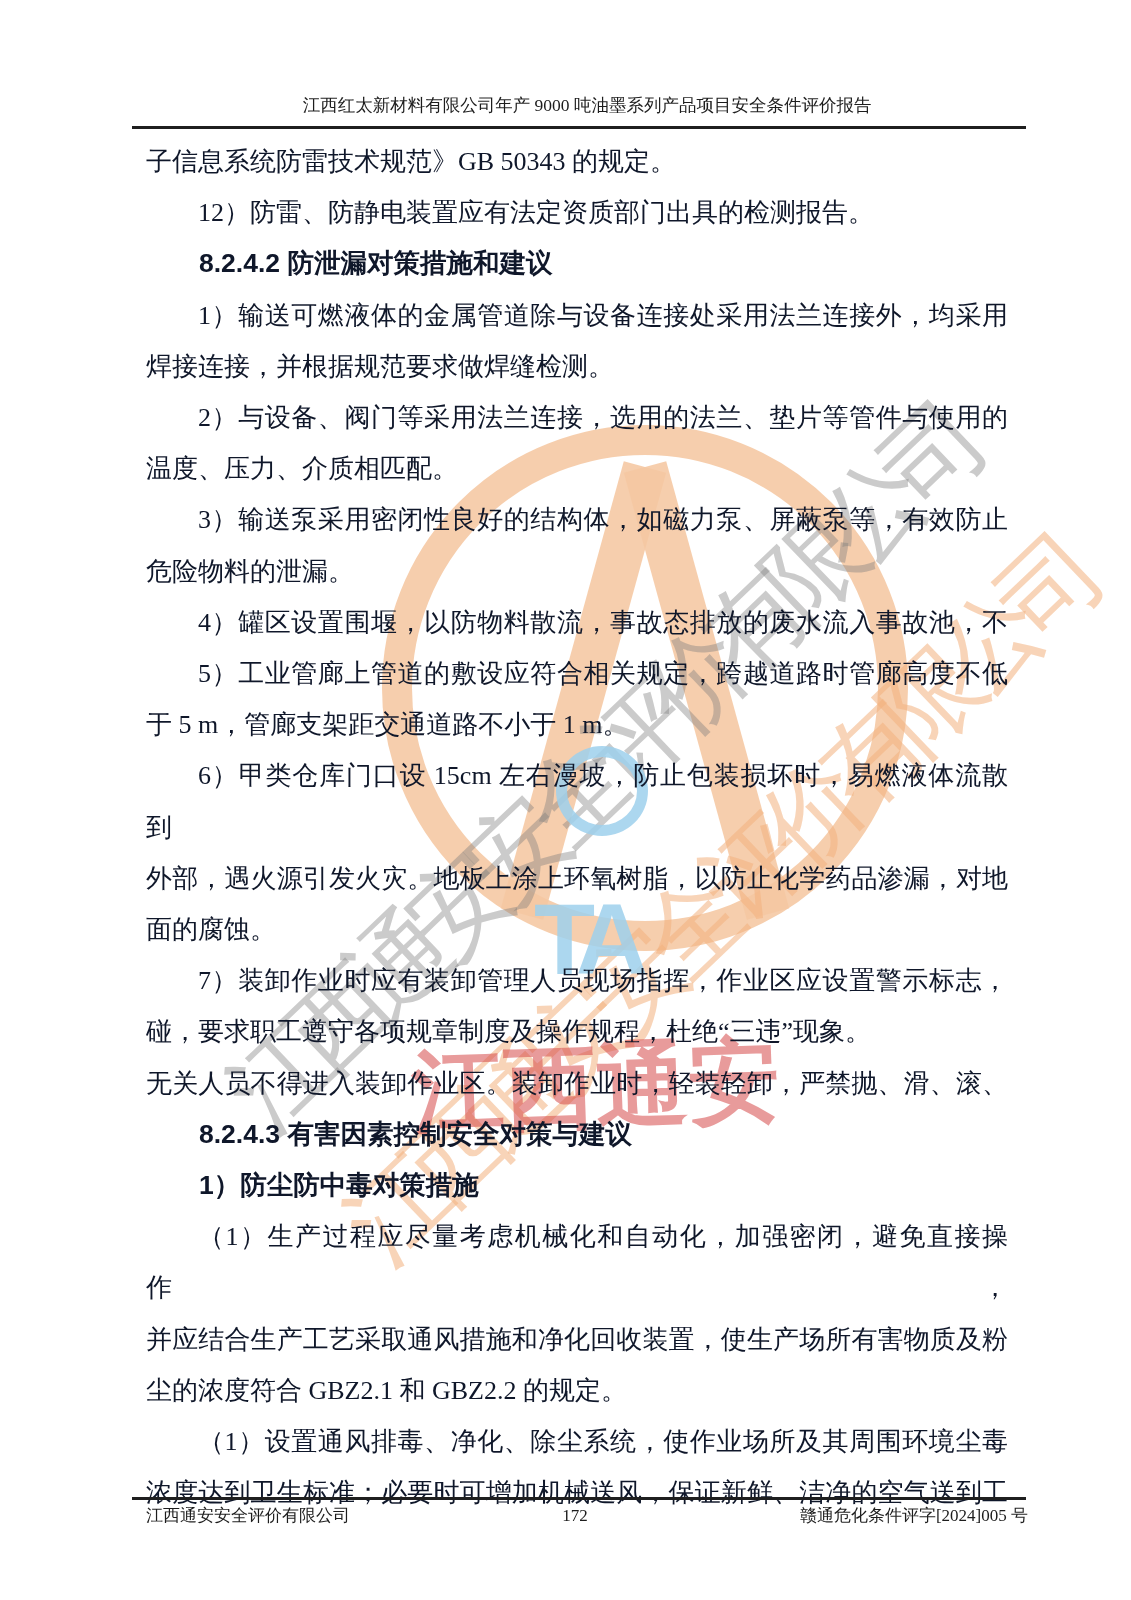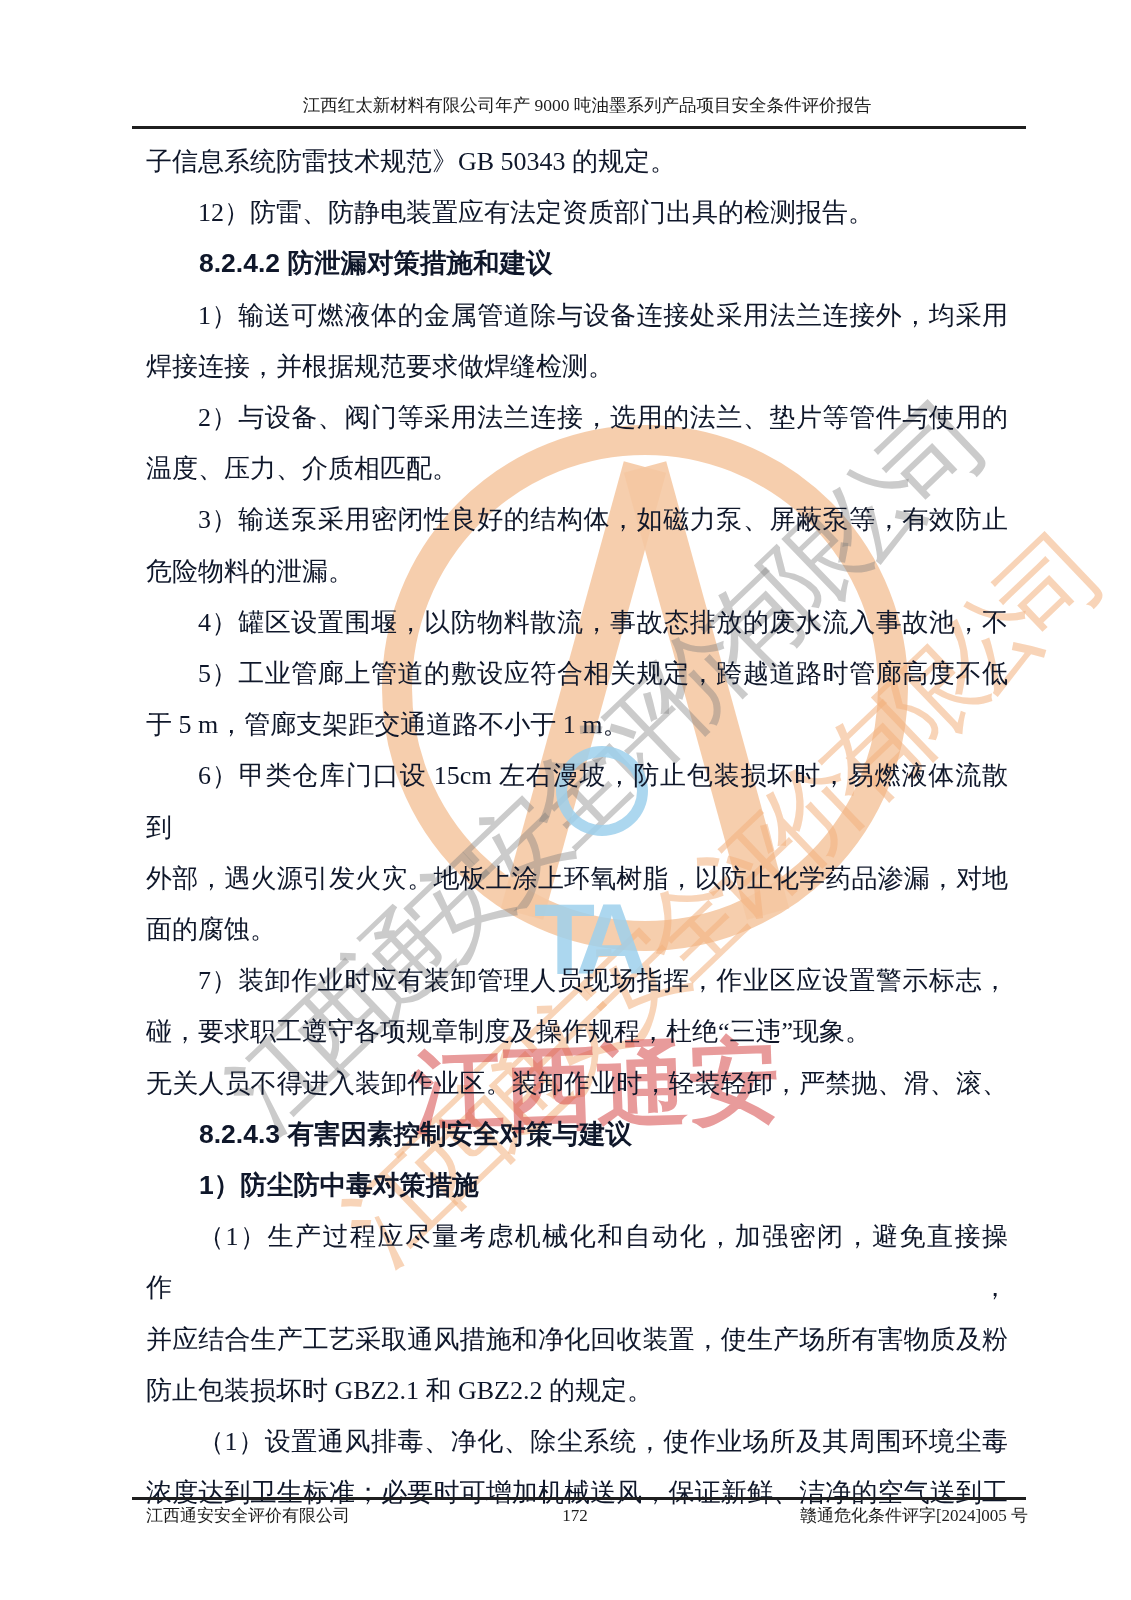--- a/index.html
+++ b/index.html
@@ -157,21 +157,21 @@
       <div class="line ind j">6）甲类仓库门口设 15cm 左右漫坡，防止包装损坏时，易燃液体流散到</div>
       <div class="line j">外部，遇火源引发火灾。地板上涂上环氧树脂，以防止化学药品渗漏，对地</div>
       <div class="line">面的腐蚀。</div>
       <div class="line ind j">7）装卸作业时应有装卸管理人员现场指挥，作业区应设置警示标志，</div>
       <div class="line">碰，要求职工遵守各项规章制度及操作规程，杜绝“三违”现象。</div>
       <div class="line j">无关人员不得进入装卸作业区。装卸作业时，轻装轻卸，严禁抛、滑、滚、</div>
       <div class="line ind b">8.2.4.3 有害因素控制安全对策与建议</div>
       <div class="line ind b">1）防尘防中毒对策措施</div>
       <div class="line ind j">（1）生产过程应尽量考虑机械化和自动化，加强密闭，避免直接操作，</div>
       <div class="line j">并应结合生产工艺采取通风措施和净化回收装置，使生产场所有害物质及粉</div>
-      <div class="line">防止包装损坏时 GBZ2.1 和 GBZ2.2 的规定。</div>
+      <div class="line">尘的浓度符合 GBZ2.1 和 GBZ2.2 的规定。</div>
       <div class="line ind j">（1）设置通风排毒、净化、除尘系统，使作业场所及其周围环境尘毒</div>
       <div class="line j">浓度达到卫生标准；必要时可增加机械送风，保证新鲜、洁净的空气送到工</div>
     </div>
 
   <div class="footer-rule"></div>
   <div class="footer-row">
     <span>江西通安安全评价有限公司</span>
     <span>172</span>
     <span>赣通危化条件评字[2024]005 号</span>
   </div>

